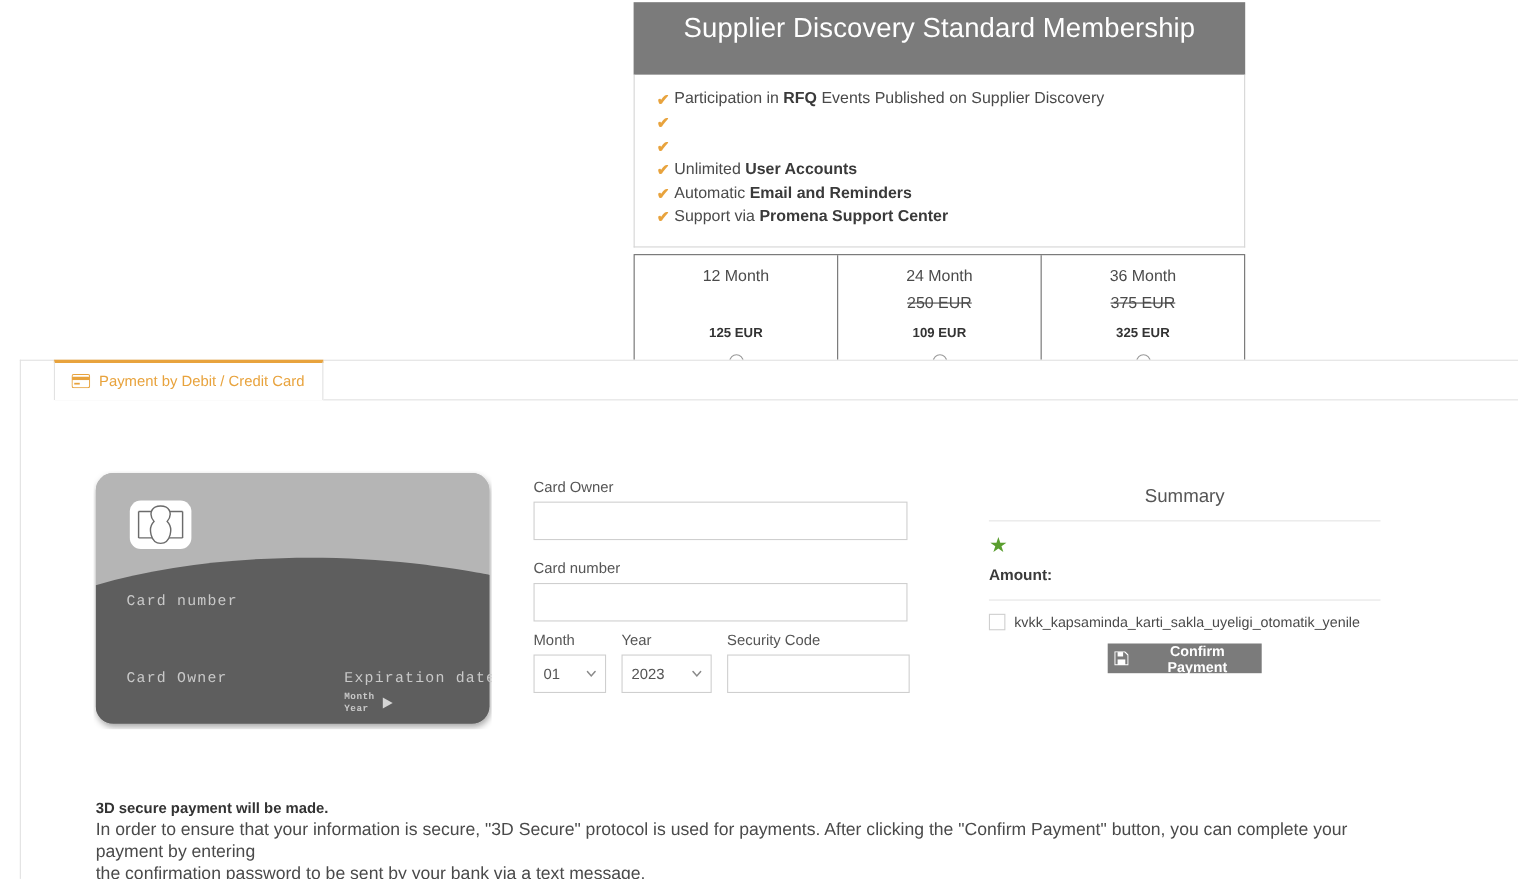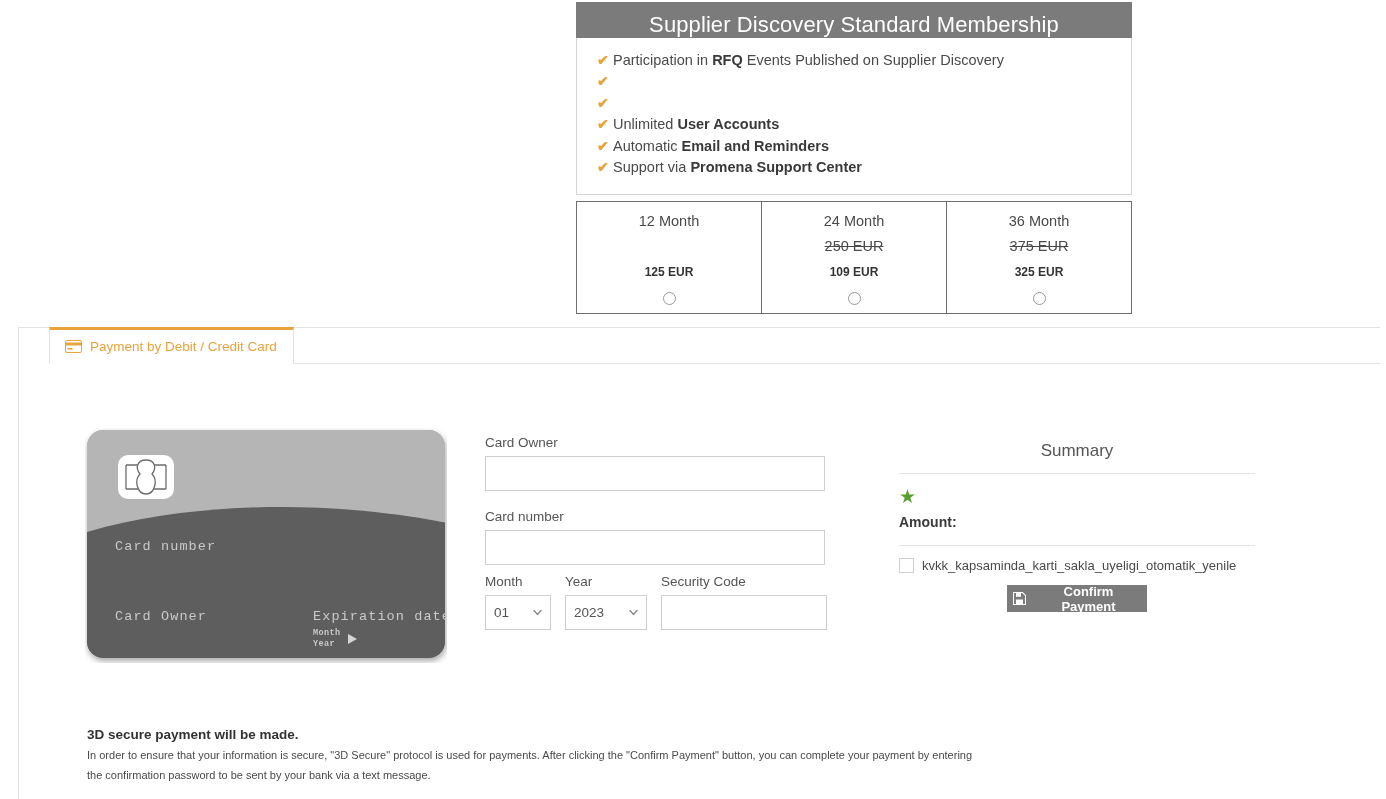--- a/index.html
+++ b/index.html
@@ -12,22 +12,22 @@
     overflow: hidden;
   }
   #root { position: relative; width: 1386px; height: 799px; }
 
   
   .pkg-wrap { position: absolute; left: 576px; top: 2px; width: 556px; }
   .pkg-header {
     background: #7b7b7b;
     color: #ffffff;
     text-align: center;
-    font-size: 22px;
-    padding: 10px 0 0;
+    font-size: 25px;
+    padding: 10px 0 27px;
     letter-spacing: .1px;
   }
   .pkg-body {
     border: 1px solid #d5d5d5;
     border-top: none;
     background: #fff;
     padding: 12px 0 16px 20px;
   }
   .feat-list { list-style: none; margin: 0; padding: 0; }
   .feat-list li {
@@ -196,21 +196,21 @@
     border: none;
     font-size: 13px; font-weight: bold;
     font-family: "Liberation Sans", sans-serif;
     cursor: pointer;
   }
   .save-icon { width: 13px; height: 13px; display: block; }
 
   
   .note { position: absolute; left: 68px; top: 397px; width: 1180px; }
   .note-title { font-size: 13.5px; font-weight: bold; color: #333; line-height: 20px; }
-  .note-body { font-size: 11px; color: #4a4a4a; line-height: 20px; margin-top: 0; }
+  .note-body { font-size: 16px; color: #4a4a4a; line-height: 20px; margin-top: 0; }
 </style>
 </head>
 <body>
 
 <div id="root">
 
   <div class="pkg-wrap">
     <div class="pkg-header">Supplier Discovery Standard Membership</div>
     <div class="pkg-body">
       <ul class="feat-list" id="feat-list">

